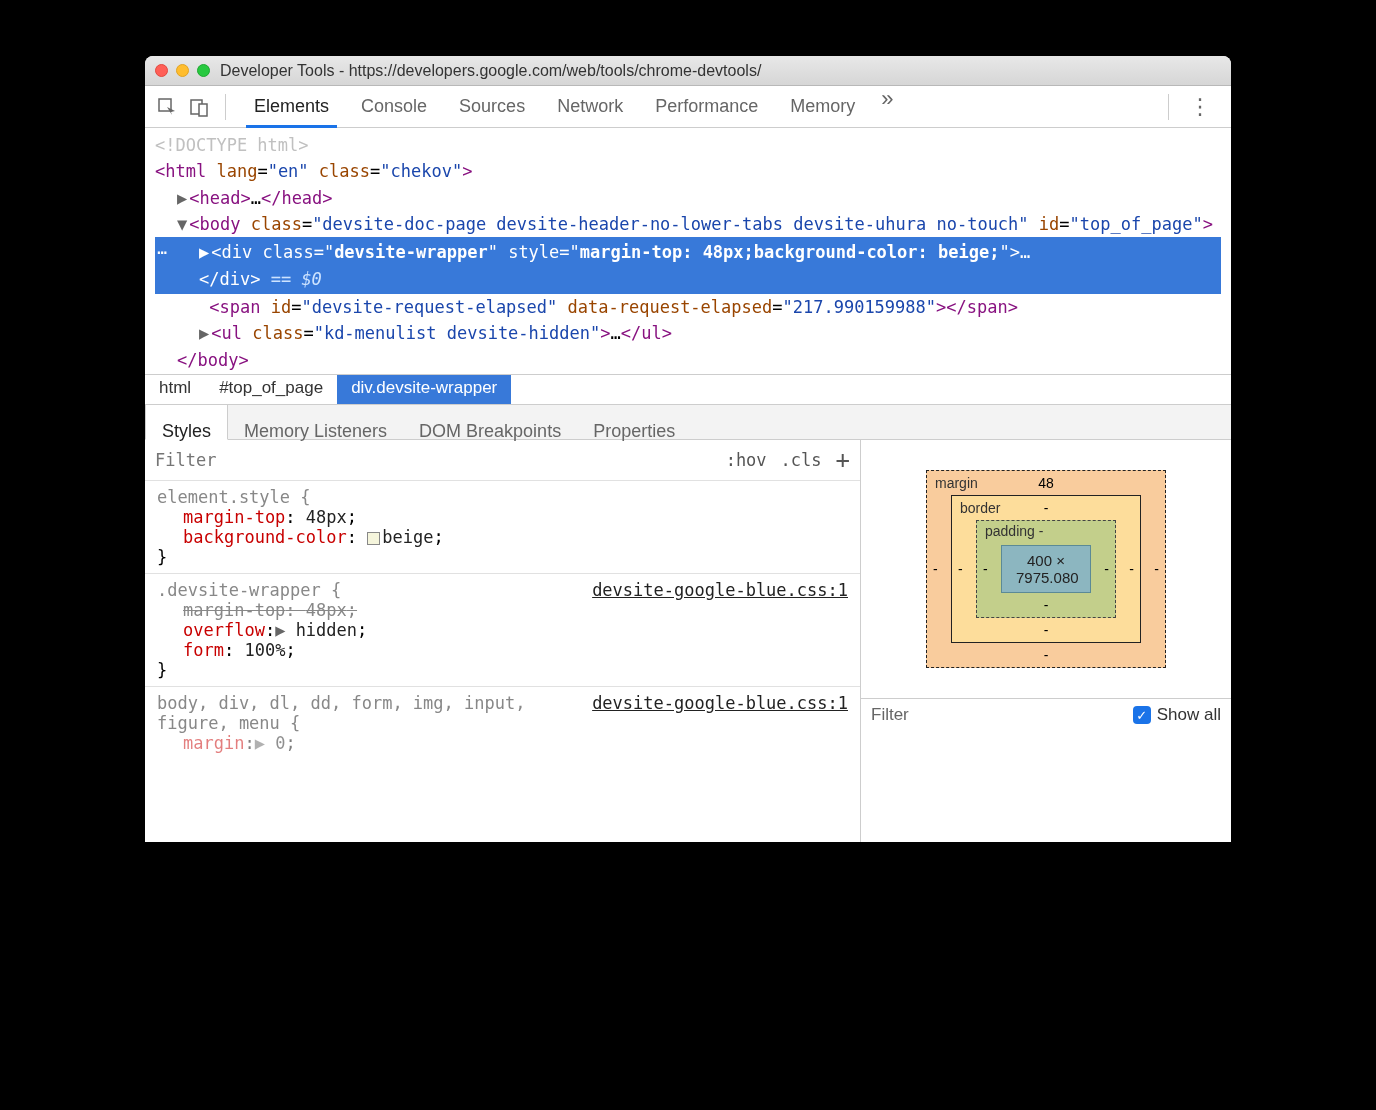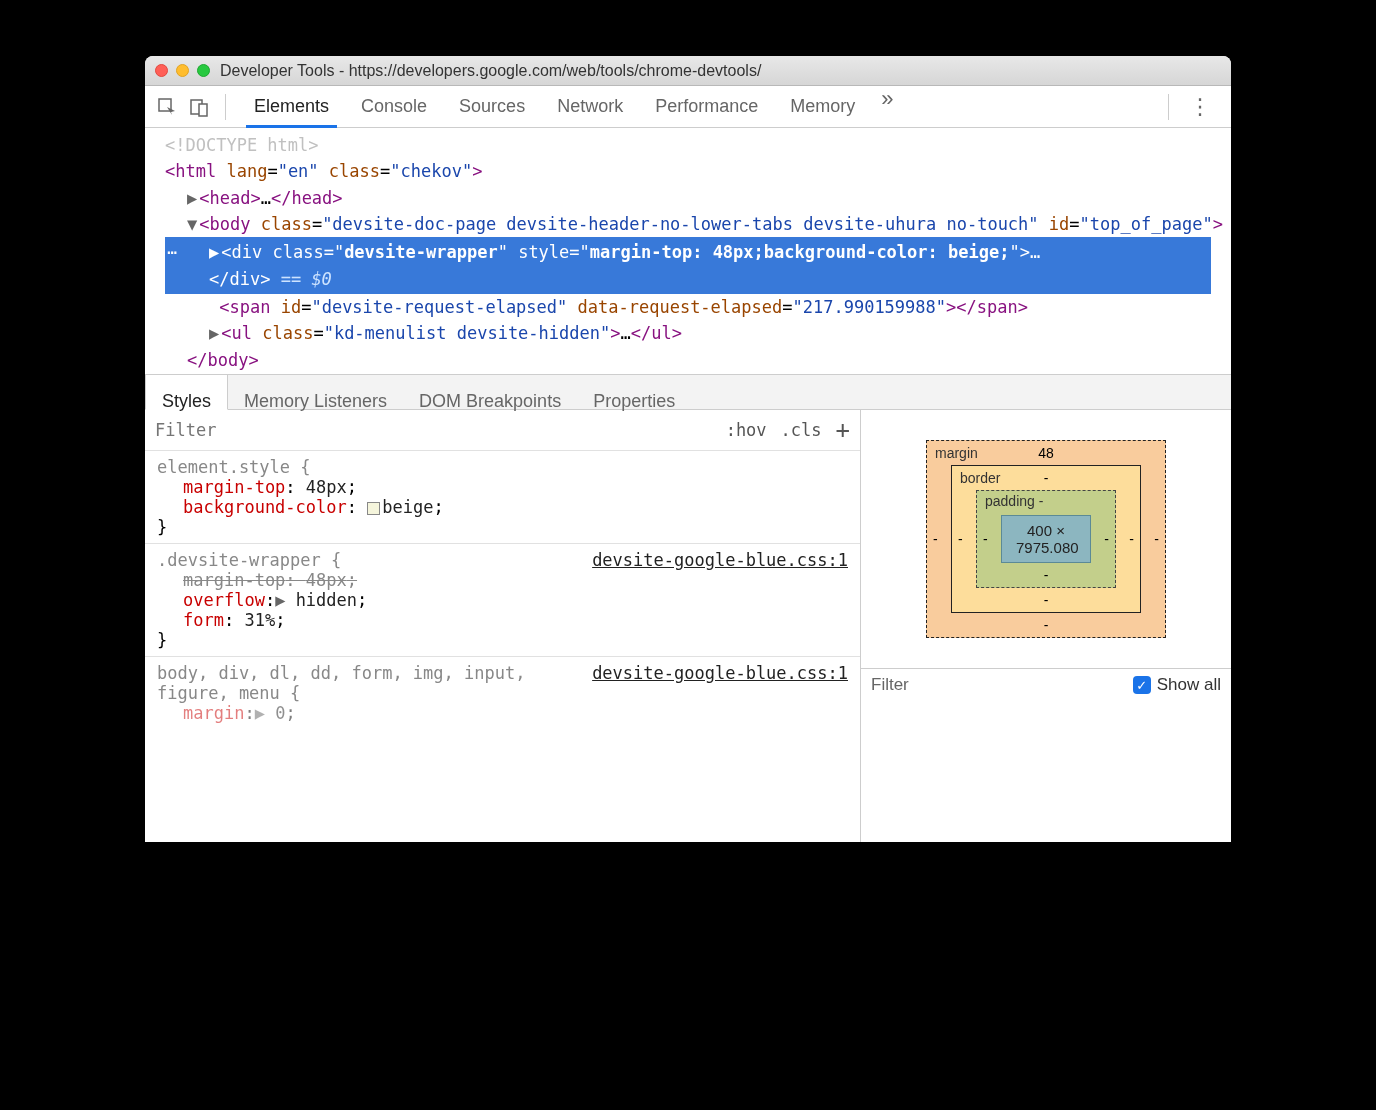--- a/index.html
+++ b/index.html
@@ -65,21 +65,21 @@
   content: ''; position: absolute; bottom: -1px; left: 8px; right: 8px;
   height: 3px; background: #1a73e8;
 }
 .more { font-size: 22px; color: #666; padding: 0 10px; cursor: pointer; }
 .kebab { font-size: 22px; color: #666; padding: 0 12px; cursor: pointer; }
 
 .dom {
   font-family: Menlo, Consolas, monospace;
   font-size: 17px;
   line-height: 1.55;
-  padding: 4px 20px;
+  padding: 4px 10px;
   overflow: hidden;
   flex: 0 0 auto;
   height: 246px;
 }
 .dom .line { white-space: nowrap; }
 .dom .ind2 { padding-left: 22px; }
 .dom .ind3 { padding-left: 44px; }
 .dom .tri { color: #666; margin-right: 2px; }
 .dom .gray { color: #c0c0c0; }
 .dom .tag { color: #881280; }
@@ -219,20 +219,25 @@
       <span style="position:absolute;left:2px">⋯</span>
       <span class="tri">▶</span><span class="tag">&lt;div</span> <span class="attr">class</span>="<b>devsite-wrapper</b>" <span class="attr">style</span>="<b>margin-top: 48px;background-color: beige;</b>"<span class="tag">&gt;</span>…<br>
       <span class="tag">&lt;/div&gt;</span> <span class="eq0">== $0</span>
       </div>
     </div>
     <div class="line ind3">&nbsp;<span class="tag">&lt;span</span> <span class="attr">id</span>=<span class="val">"devsite-request-elapsed"</span> <span class="attr">data-request-elapsed</span>=<span class="val">"217.990159988"</span><span class="tag">&gt;&lt;/span&gt;</span></div>
     <div class="line ind3"><span class="tri">▶</span><span class="tag">&lt;ul</span> <span class="attr">class</span>=<span class="val">"kd-menulist devsite-hidden"</span><span class="tag">&gt;</span>…<span class="tag">&lt;/ul&gt;</span></div>
     <div class="line ind2 tag">&lt;/body&gt;</div>
   </div>
 
+  <div class="breadcrumbs">
+    <div class="crumb">html</div>
+    <div class="crumb">#top_of_page</div>
+    <div class="crumb sel">div.devsite-wrapper</div>
+  </div>
 
   <div class="subtabs">
     <div class="subtab active">Styles</div>
     <div class="subtab">Memory Listeners</div>
     <div class="subtab">DOM Breakpoints</div>
     <div class="subtab">Properties</div>
   </div>
 
   <div class="panels">
     <div class="styles-panel">
@@ -250,21 +255,21 @@
         <div class="prop-line"><span class="prop-name">margin-top</span>: <span class="prop-val">48px</span>;</div>
         <div class="prop-line"><span class="prop-name">background-color</span>: <span class="swatch"></span><span class="prop-val">beige</span>;</div>
         <div>}</div>
       </div>
 
       <div class="style-block">
         <span class="css-link">devsite-google-blue.css:1</span>
         <div class="sel-gray">.devsite-wrapper {</div>
         <div class="prop-line struck"><span class="prop-name">margin-top</span>: <span>48px</span>;</div>
         <div class="prop-line"><span class="prop-name">overflow</span>:<span style="color:#666">▶ </span><span class="prop-val">hidden</span>;</div>
-        <div class="prop-line"><span class="prop-name">form</span>: <span class="prop-val">31%</span>;</div>
+        <div class="prop-line"><span class="prop-name">form</span>: <span class="prop-val">100%</span>;</div>
         <div>}</div>
       </div>
 
       <div class="style-block" style="border-bottom:none">
         <span class="css-link">devsite-google-blue.css:1</span>
         <div class="sel-gray">body, div, dl, dd, form, img, input, figure, menu {</div>
         <div class="prop-line" style="opacity:0.5"><span class="prop-name">margin</span>:<span style="color:#666">▶ </span><span class="prop-val">0</span>;</div>
       </div>
     </div>
 

